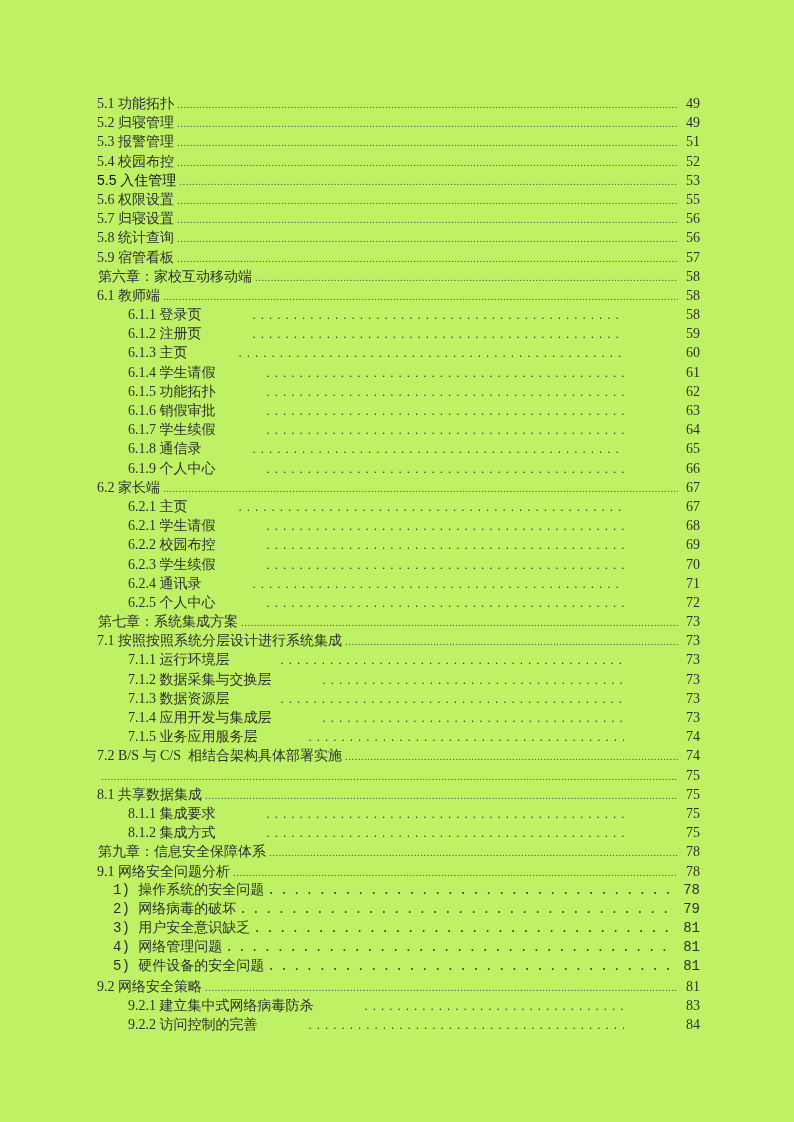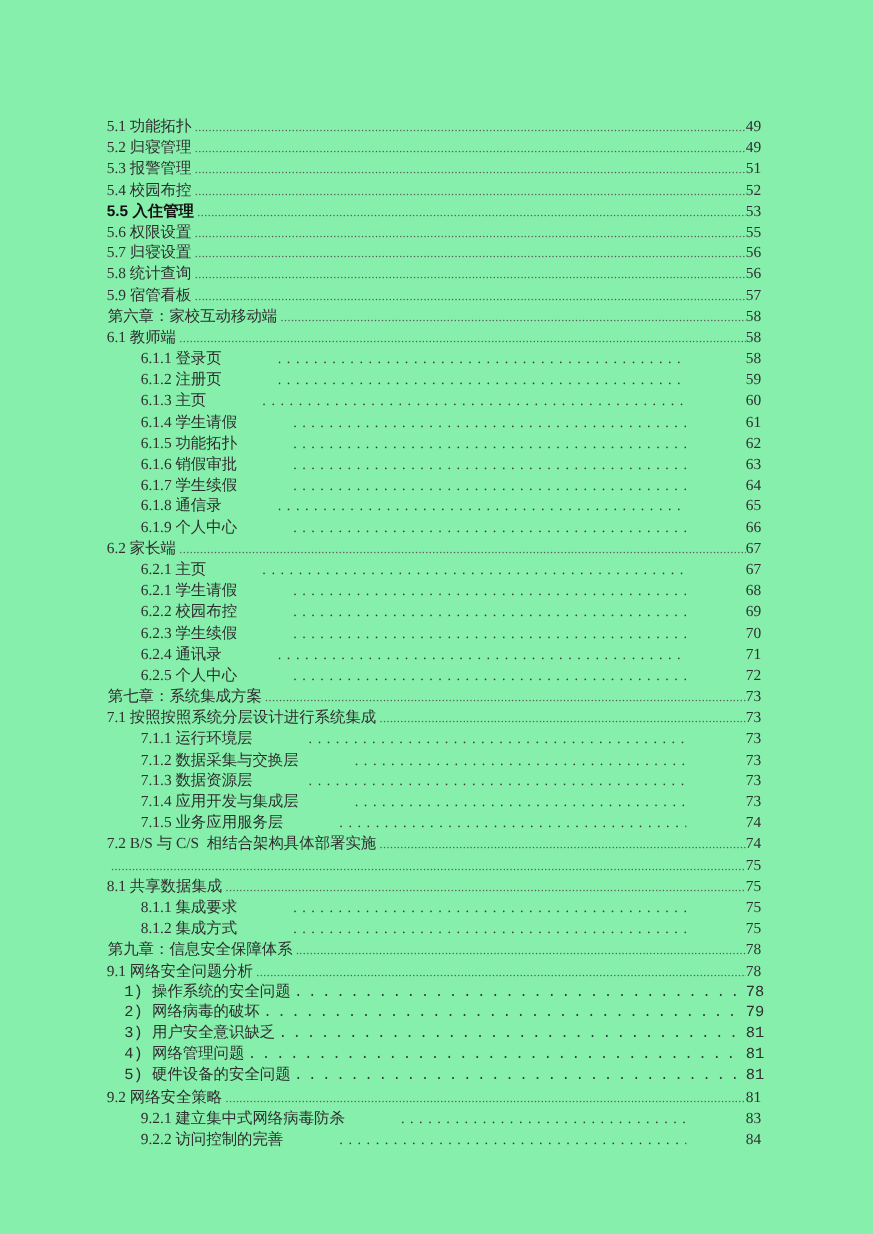--- a/index.html
+++ b/index.html
@@ -4,21 +4,21 @@
 <style>
   html, body {
     margin: 0;
     padding: 0;
     background: #ffffff;
   }
   .page {
     position: relative;
     width: 794px;
     height: 1122px;
-    background: #86efac;
+    background: #bef264;
     overflow: hidden;
     font-family: "Liberation Serif", "DejaVu Serif", serif;
     color: #2f2f2f;
   }
   .toc {
     position: absolute;
     top: 94px;
     left: 0;
     width: 700px; 
   }
@@ -52,27 +52,26 @@
   }
   .leader-coarse .leader {
     font-size: 13px;
     letter-spacing: 5px;
     color: #3c3c3c;
     margin-right: 6px;
   }
   .pg {
     flex: 0 0 auto;
     min-width: 22px;
-    text-align: left;
+    text-align: right;
     color: #2f2f2f;
-    margin-top: 12px;
   }
   .row.bold .label {
     font-family: "Liberation Sans", "DejaVu Sans", sans-serif;
-    font-weight: 700;
+    font-weight: 400;
     color: #111111;
   }
 </style>
 </head>
 <body>
 
 <div class="page">
   <div class="toc" id="toc">
   <div class="row lvl-section leader-fine">
     <span class="label">5.1 功能拓扑</span>

